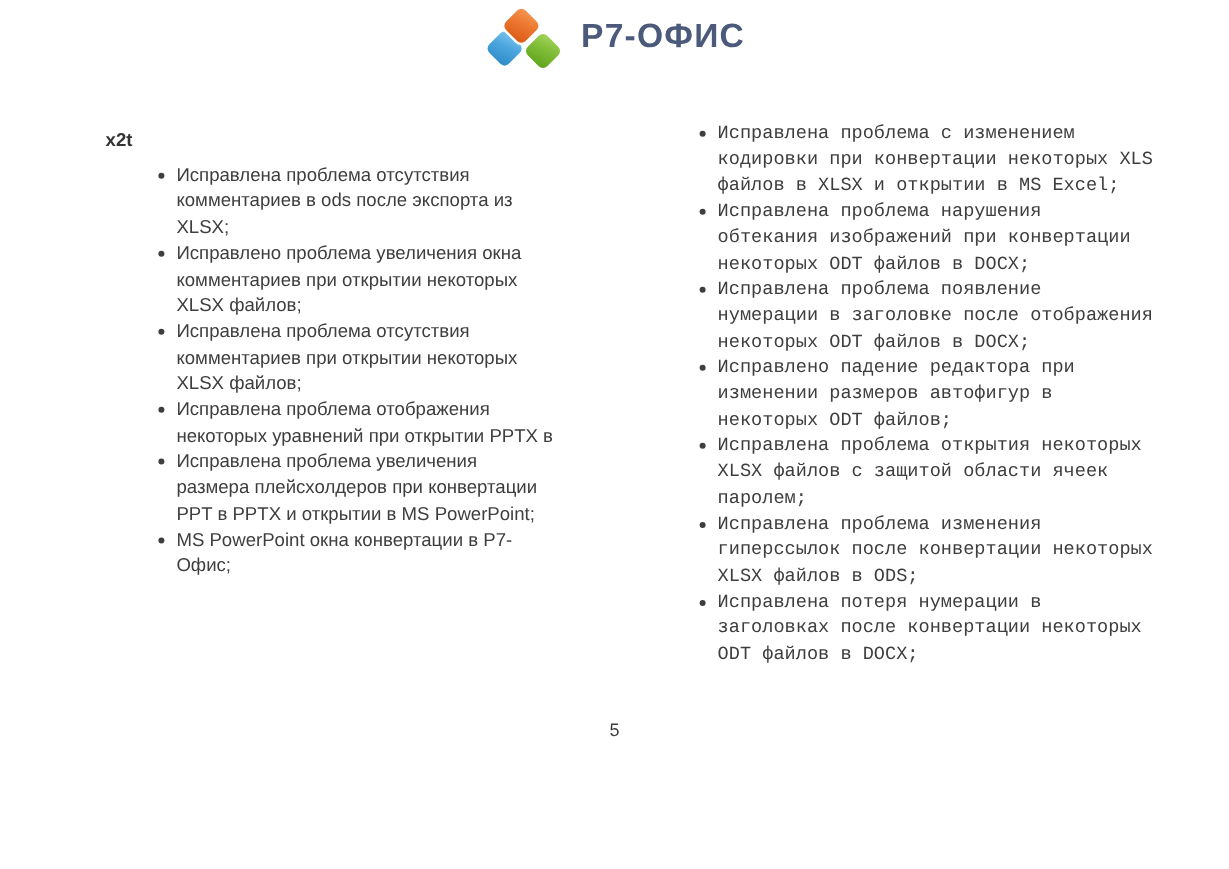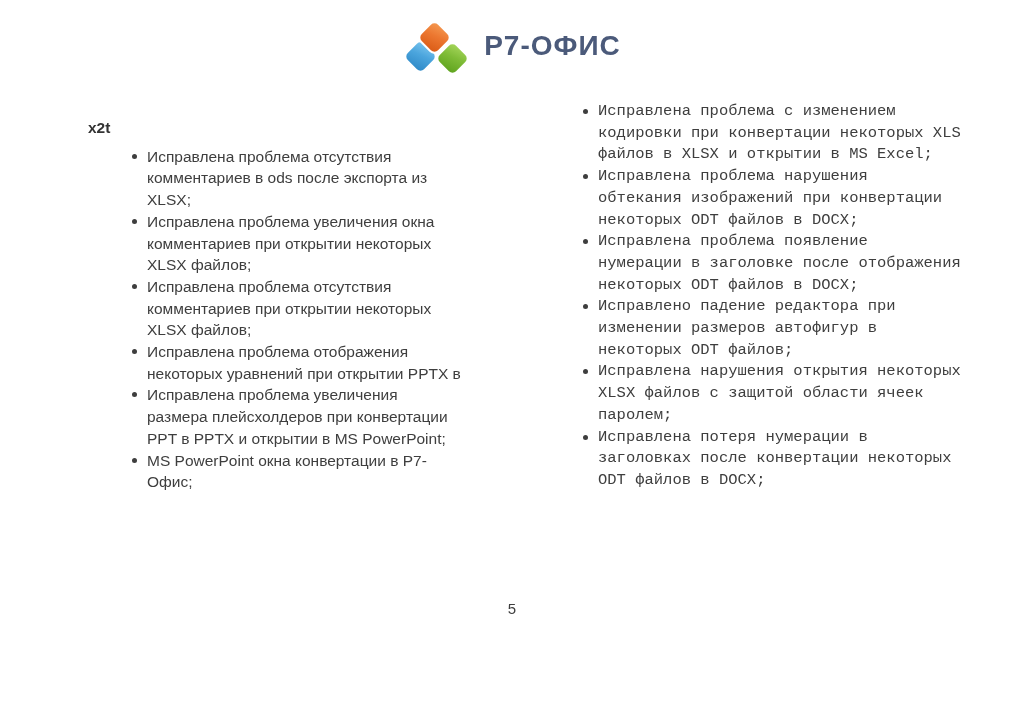--- a/index.html
+++ b/index.html
@@ -12,21 +12,21 @@
     position: relative;
     width: 1024px;
     height: 724px;
     background: #ffffff;
     overflow: hidden;
   }
 
   
   .logo {
     position: absolute;
-    top: 16px;
+    top: 0;
     left: 0;
     right: 0;
     height: 64px;
     display: flex;
     align-items: center;
     justify-content: center;
     gap: 9px;
   }
   .diamonds {
     position: relative;
@@ -92,21 +92,21 @@
     position: absolute;
     left: 3px;
     top: 8px;
     width: 5px;
     height: 5px;
     border-radius: 50%;
     background: #3e3e3e;
   }
 
   .section-heading {
-    margin: 16px 0 7px -41px;
+    margin: 6px 0 7px -41px;
     font-size: 15.5px;
     font-weight: 700;
     color: #333333;
     line-height: 21.7px;
   }
 
   
   .page-number {
     position: absolute;
     top: 598px;
@@ -131,21 +131,21 @@
     </div>
     <div class="wordmark">Р7-ОФИС</div>
   </header>
 
   <section class="col col-left">
     <h2 class="section-heading">x2t</h2>
     <ul class="bullets">
         <li>Исправлена проблема отсутствия
 комментариев в ods после экспорта из
 XLSX;</li>
-        <li>Исправлена проблема увеличения окна
+        <li>Исправлено проблема увеличения окна
 комментариев при открытии некоторых
 XLSX файлов;</li>
         <li>Исправлена проблема отсутствия
 комментариев при открытии некоторых
 XLSX файлов;</li>
         <li>Исправлена проблема отображения
 некоторых уравнений при открытии PPTX в</li>
         <li>Исправлена проблема увеличения
 размера плейсхолдеров при конвертации
 PPT в PPTX и открытии в MS PowerPoint;</li>
@@ -161,23 +161,26 @@
 файлов в XLSX и открытии в MS Excel;</li>
         <li>Исправлена проблема нарушения
 обтекания изображений при конвертации
 некоторых ODT файлов в DOCX;</li>
         <li>Исправлена проблема появление
 нумерации в заголовке после отображения
 некоторых ODT файлов в DOCX;</li>
         <li>Исправлено падение редактора при
 изменении размеров автофигур в
 некоторых ODT файлов;</li>
-        <li>Исправлена нарушения открытия некоторых
+        <li>Исправлена проблема открытия некоторых
 XLSX файлов с защитой области ячеек
 паролем;</li>
+        <li>Исправлена проблема изменения
+гиперссылок после конвертации некоторых
+XLSX файлов в ODS;</li>
         <li>Исправлена потеря нумерации в
 заголовках после конвертации некоторых
 ODT файлов в DOCX;</li>
       </ul>
   </section>
 
   <footer class="page-number">5</footer>
 
 </div>
 

